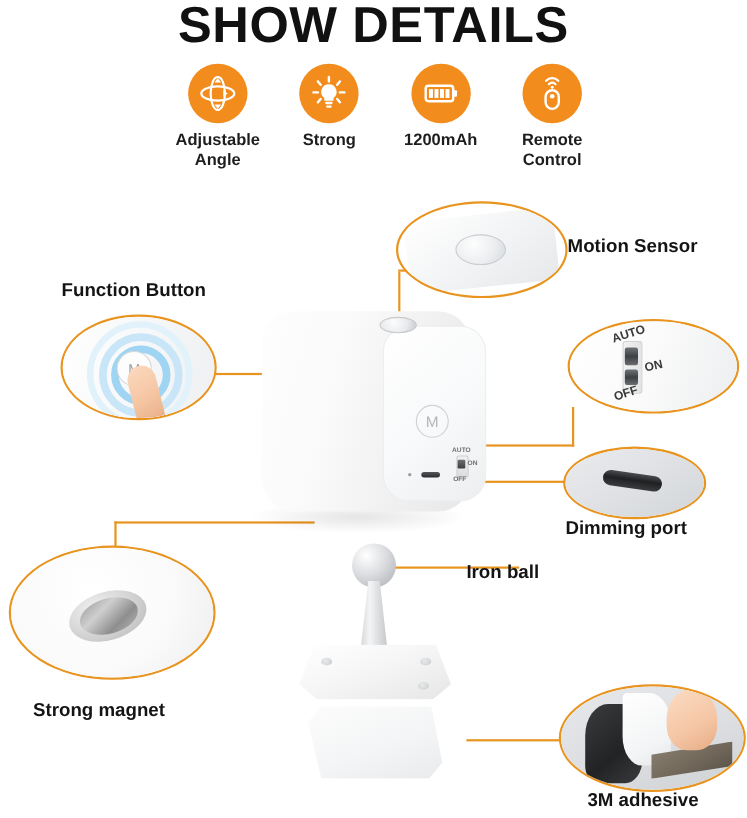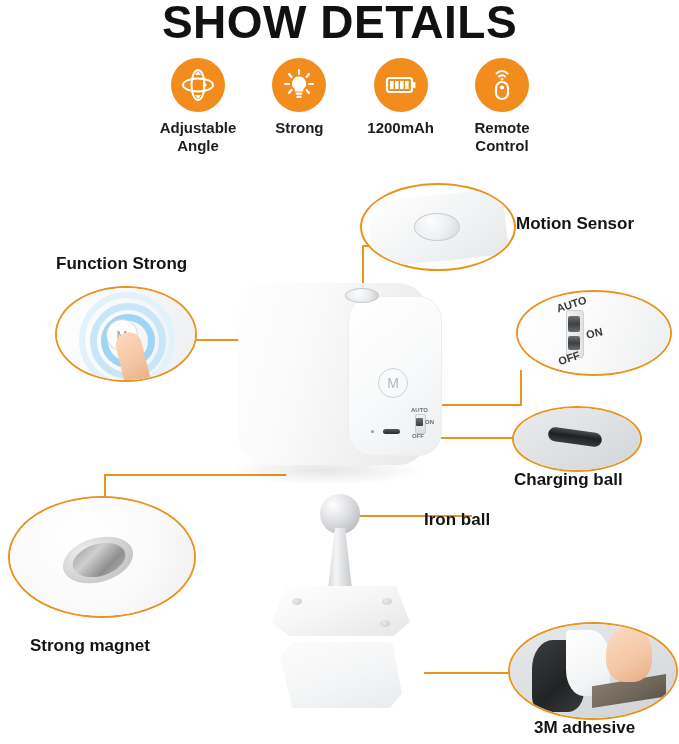--- a/index.html
+++ b/index.html
@@ -345,21 +345,21 @@
     <div class="mdSwLbl" style="left:425px;top:419px;">ON</div>
     <div class="mdSwLbl" style="left:412px;top:433px;">OFF</div>
   </div>
 
   <div class="ell" style="left:360px;top:183px;width:152px;height:84px;">
     <div class="msPlate" style="left:8px;top:10px;width:136px;height:66px;"></div>
     <div class="msDome" style="left:52px;top:28px;width:44px;height:26px;"></div>
   </div>
   <div class="lab" style="left:516px;top:214px;">Motion Sensor</div>
 
-  <div class="lab" style="left:56px;top:254px;">Function Strong</div>
+  <div class="lab" style="left:56px;top:254px;">Function Button</div>
   <div class="ell" style="left:55px;top:286px;width:138px;height:92px;">
     <div class="fbWall"></div>
     <div class="ripple r3" style="left:22px;top:4px;width:84px;height:84px;"></div>
     <div class="ripple r2" style="left:33px;top:15px;width:62px;height:62px;"></div>
     <div class="ripple" style="left:44px;top:26px;width:40px;height:40px;"></div>
     <div class="mBtn" style="left:49px;top:31px;width:30px;height:30px;">
       <span>M</span>
     </div>
     <div class="finger" style="left:62px;top:44px;width:26px;height:52px;transform:rotate(-14deg);"></div>
   </div>
@@ -371,21 +371,21 @@
     <div class="swKnob" style="left:50px;top:44px;width:12px;height:14px;"></div>
     <div class="swTxt" style="left:38px;top:6px;transform:rotate(-18deg);">AUTO</div>
     <div class="swTxt" style="left:68px;top:35px;transform:rotate(-12deg);">ON</div>
     <div class="swTxt" style="left:40px;top:60px;transform:rotate(-18deg);">OFF</div>
   </div>
 
   <div class="ell" style="left:512px;top:406px;width:126px;height:62px;">
     <div class="cpBg"></div>
     <div class="cpSlot" style="left:34px;top:22px;width:54px;height:14px;"></div>
   </div>
-  <div class="lab" style="left:514px;top:470px;">Charging ball</div>
+  <div class="lab" style="left:514px;top:470px;">Dimming port</div>
 
   <div class="ell" style="left:8px;top:496px;width:184px;height:118px;">
     <div class="mgBg"></div>
     <div class="mgRing" style="left:52px;top:40px;width:72px;height:44px;"></div>
     <div class="mgInner" style="left:62px;top:46px;width:54px;height:32px;"></div>
   </div>
   <div class="lab" style="left:30px;top:636px;">Strong magnet</div>
 
   <div>
     <div class="brBall" style="left:320px;top:494px;width:40px;height:40px;"></div>

